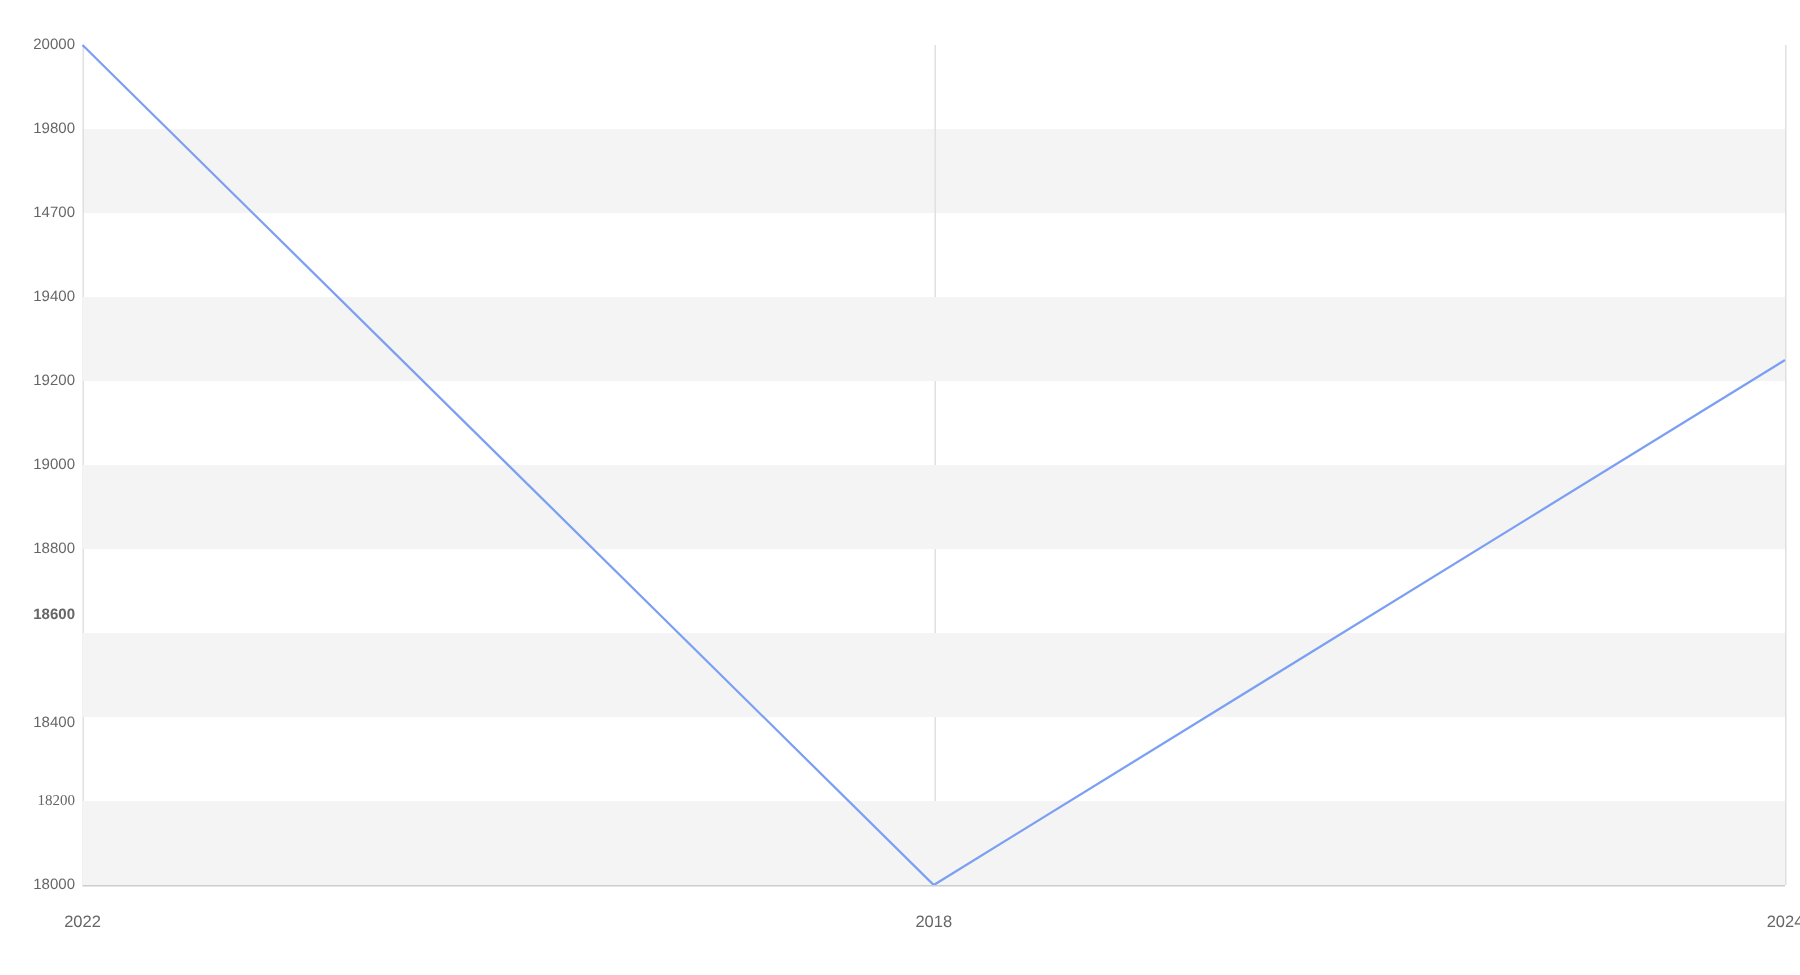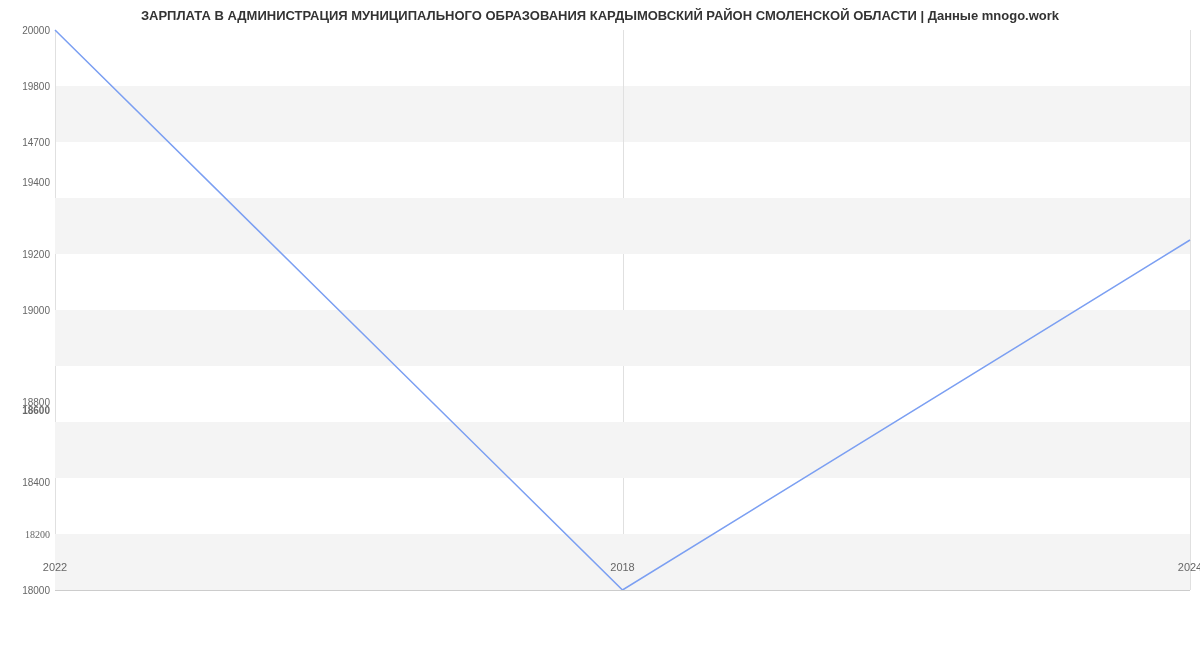--- a/index.html
+++ b/index.html
@@ -54,21 +54,21 @@
     position: absolute;
     right: 1150px;
     width: 45px;
     text-align: right;
     font-size: 10px;
     color: #666;
     transform: translateY(-50%);
   }
   .x-tick {
     position: absolute;
-    top: 561px;
+    top: 609px;
     font-size: 11px;
     color: #666;
     transform: translateX(-50%);
   }
   svg.line-svg {
     position: absolute;
     left: 0;
     top: 0;
     width: 100%;
     height: 100%;
@@ -77,43 +77,42 @@
   .data-line {
     fill: none;
     stroke: #7b9ff2;
     stroke-width: 1.5;
   }
 </style>
 </head>
 <body>
 
 <div class="chart-container">
-  <div class="chart-title">ЗАРПЛАТА В АДМИНИСТРАЦИЯ МУНИЦИПАЛЬНОГО ОБРАЗОВАНИЯ КАРДЫМОВСКИЙ РАЙОН СМОЛЕНСКОЙ ОБЛАСТИ | Данные mnogo.work</div>
 
   <div class="plot-area" id="plot-area">
       <div class="grid-band" style="top: 56px; height: 56px;"></div>
       <div class="grid-line-v" style="left: 1135px;"></div>
       <div class="grid-line-v" style="left: 567.5px;"></div>
       <div class="grid-line-v" style="left: 0px;"></div>
       <div class="grid-band" style="top: 168px; height: 56px;"></div>
       <div class="grid-band" style="top: 280px; height: 56px;"></div>
       <div class="grid-band" style="top: 392px; height: 56px;"></div>
       <div class="grid-band" style="top: 504px; height: 56px;"></div>
     <svg class="line-svg">
       <polyline id="data-polyline" class="data-line" points="0,0 567.5,560 1135,210"></polyline>
     </svg>
   </div>
 <div class="y-tick" style="top: 590px;">18000</div>
     <div class="y-tick" style="top: 534px; font-family: Liberation Serif, serif;">18200</div>
     <div class="y-tick" style="top: 482px;">18400</div>
     <div class="y-tick" style="top: 410px; font-weight: bold;">18600</div>
-    <div class="y-tick" style="top: 366px; margin-top: 36px;">18800</div>
+    <div class="y-tick" style="top: 366px;">18800</div>
     <div class="y-tick" style="top: 310px;">19000</div>
     <div class="y-tick" style="top: 254px; text-align: right;">19200</div>
-    <div class="y-tick" style="top: 182px;">19400</div>
+    <div class="y-tick" style="top: 198px;">19400</div>
     <div class="y-tick" style="top: 142px;">14700</div>
     <div class="y-tick" style="top: 86px;">19800</div>
     <div class="y-tick" style="top: 30px;">20000</div>
     <div class="x-tick" style="left: 55px;">2022</div>
     <div class="x-tick" style="left: 622.5px;">2018</div>
     <div class="x-tick" style="left: 1190px;">2024</div>
     <div class="axis-line" style="left: 55px; top: 590px; width: 1135px; height: 1px;"></div>
   </div>
 
 </body></html>

